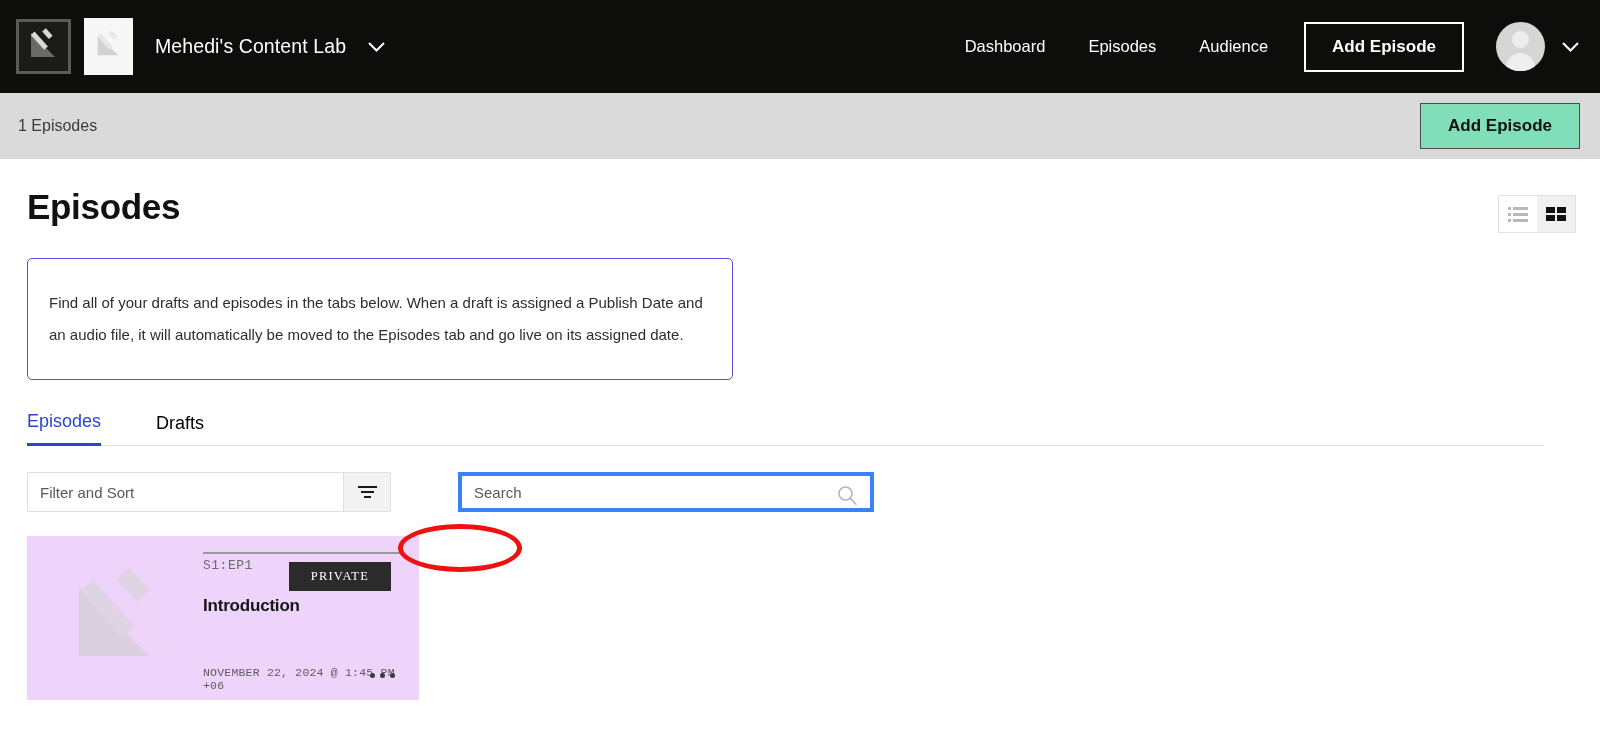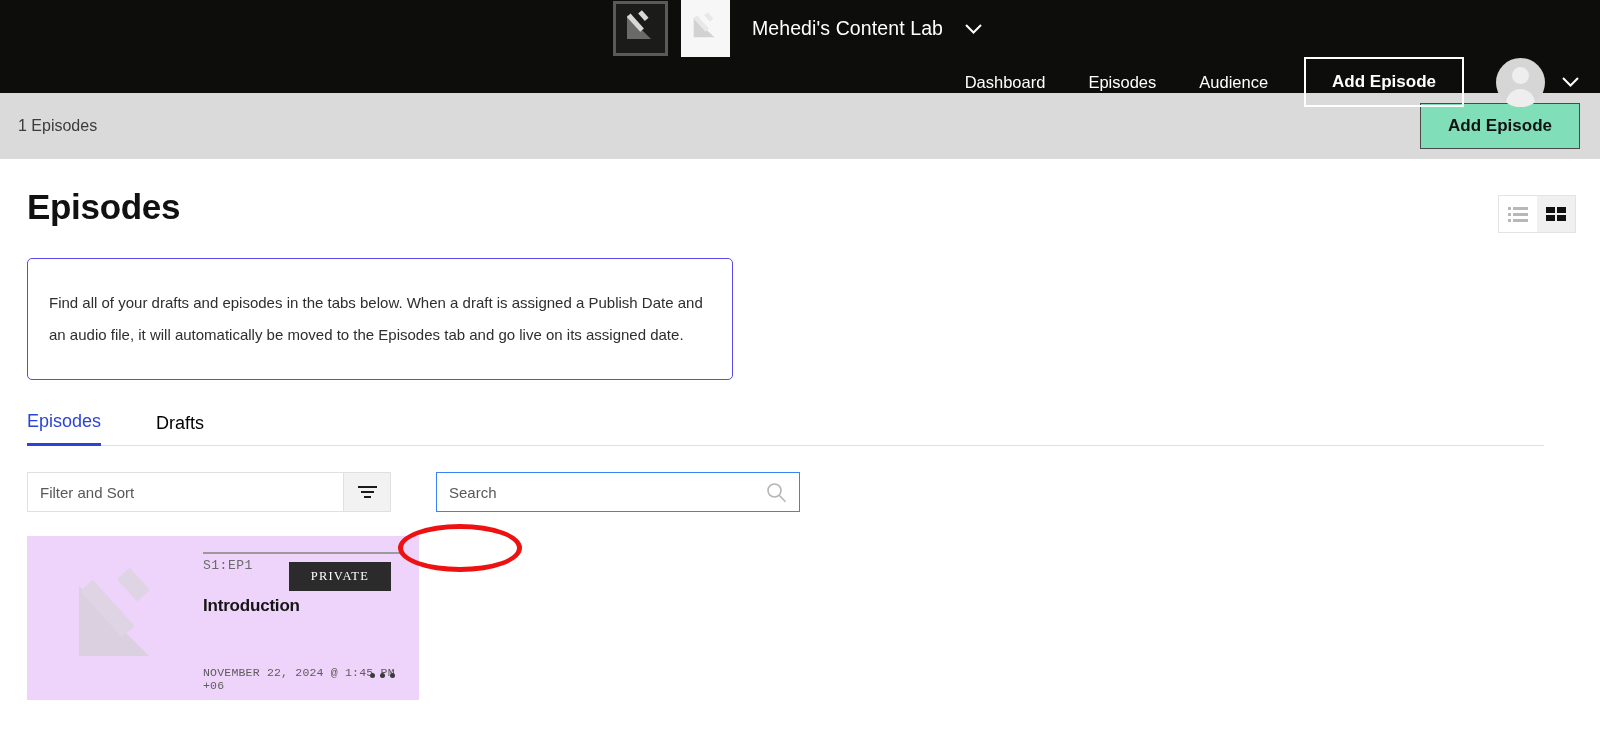--- a/index.html
+++ b/index.html
@@ -12,21 +12,20 @@
   }
 
   
   .topnav {
     height: 93px;
     background: #0d0d0b;
     display: flex;
     align-items: center;
     padding: 0 20px 0 16px;
     position: relative;
-    flex-direction: column;
   }
   .brand-group { display: flex; align-items: center; }
   .logo-box {
     width: 55px; height: 55px;
     border: 3px solid #5a5a56;
     background: #1b1b19;
     display: flex; align-items: center; justify-content: center;
     margin-right: 13px;
   }
   .logo-box2 {
@@ -224,25 +223,25 @@
     display: flex; align-items: center; justify-content: center;
     cursor: pointer;
   }
   .funnel { display: flex; flex-direction: column; align-items: center; gap: 2.5px; }
   .funnel i { display: block; background: #1a1a1a; height: 2.6px; }
   .funnel i:nth-child(1) { width: 19px; }
   .funnel i:nth-child(2) { width: 13px; }
   .funnel i:nth-child(3) { width: 7px; }
 
   .search-group {
-    margin-left: 0;
-    display: flex;
-    align-items: center;
-    border: 1px solid #3b82f6;
-    width: 364px;
+    margin-left: 22px;
+    display: flex;
+    align-items: center;
+    border: 4px solid #3b82f6;
+    width: 416px;
     height: 40px;
     position: relative;
   }
   .search-input {
     flex: 1;
     border: none;
     outline: none;
     padding: 0 40px 0 12px;
     font-size: 15px;
     font-family: "Liberation Sans", sans-serif;

